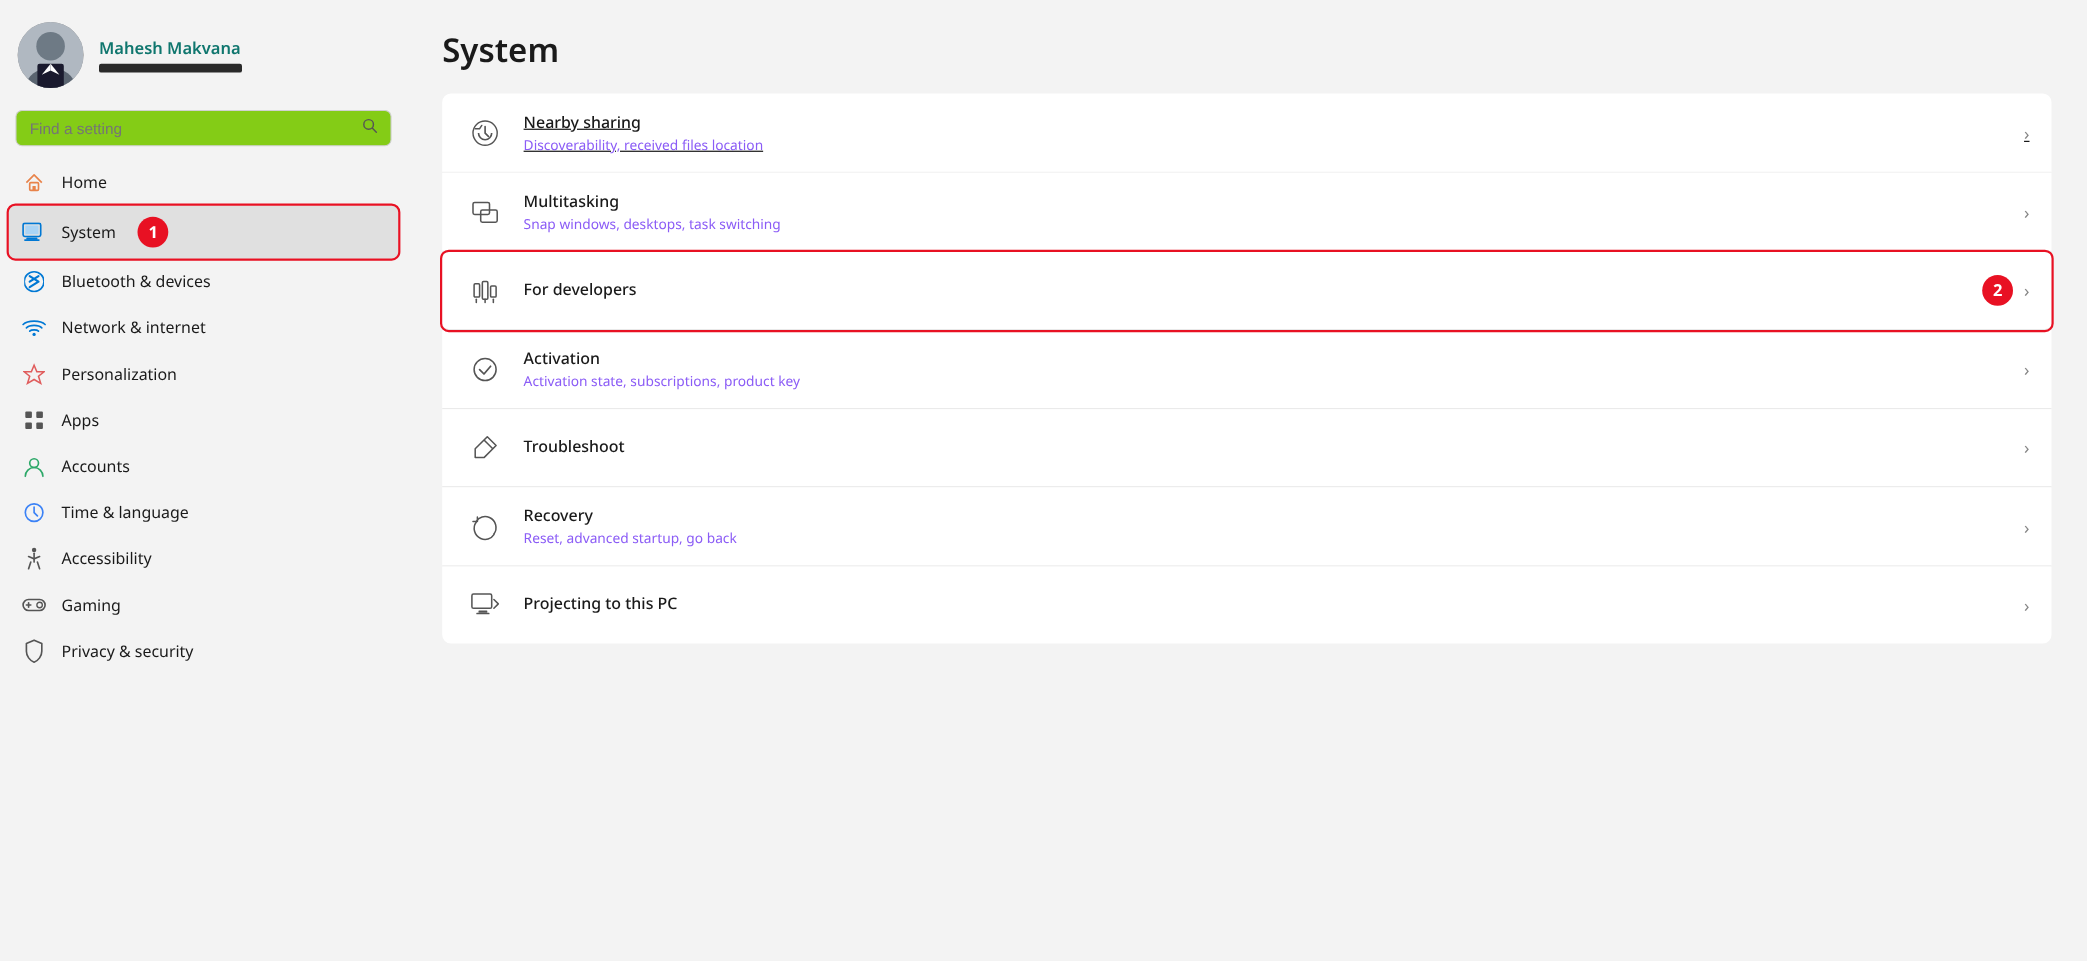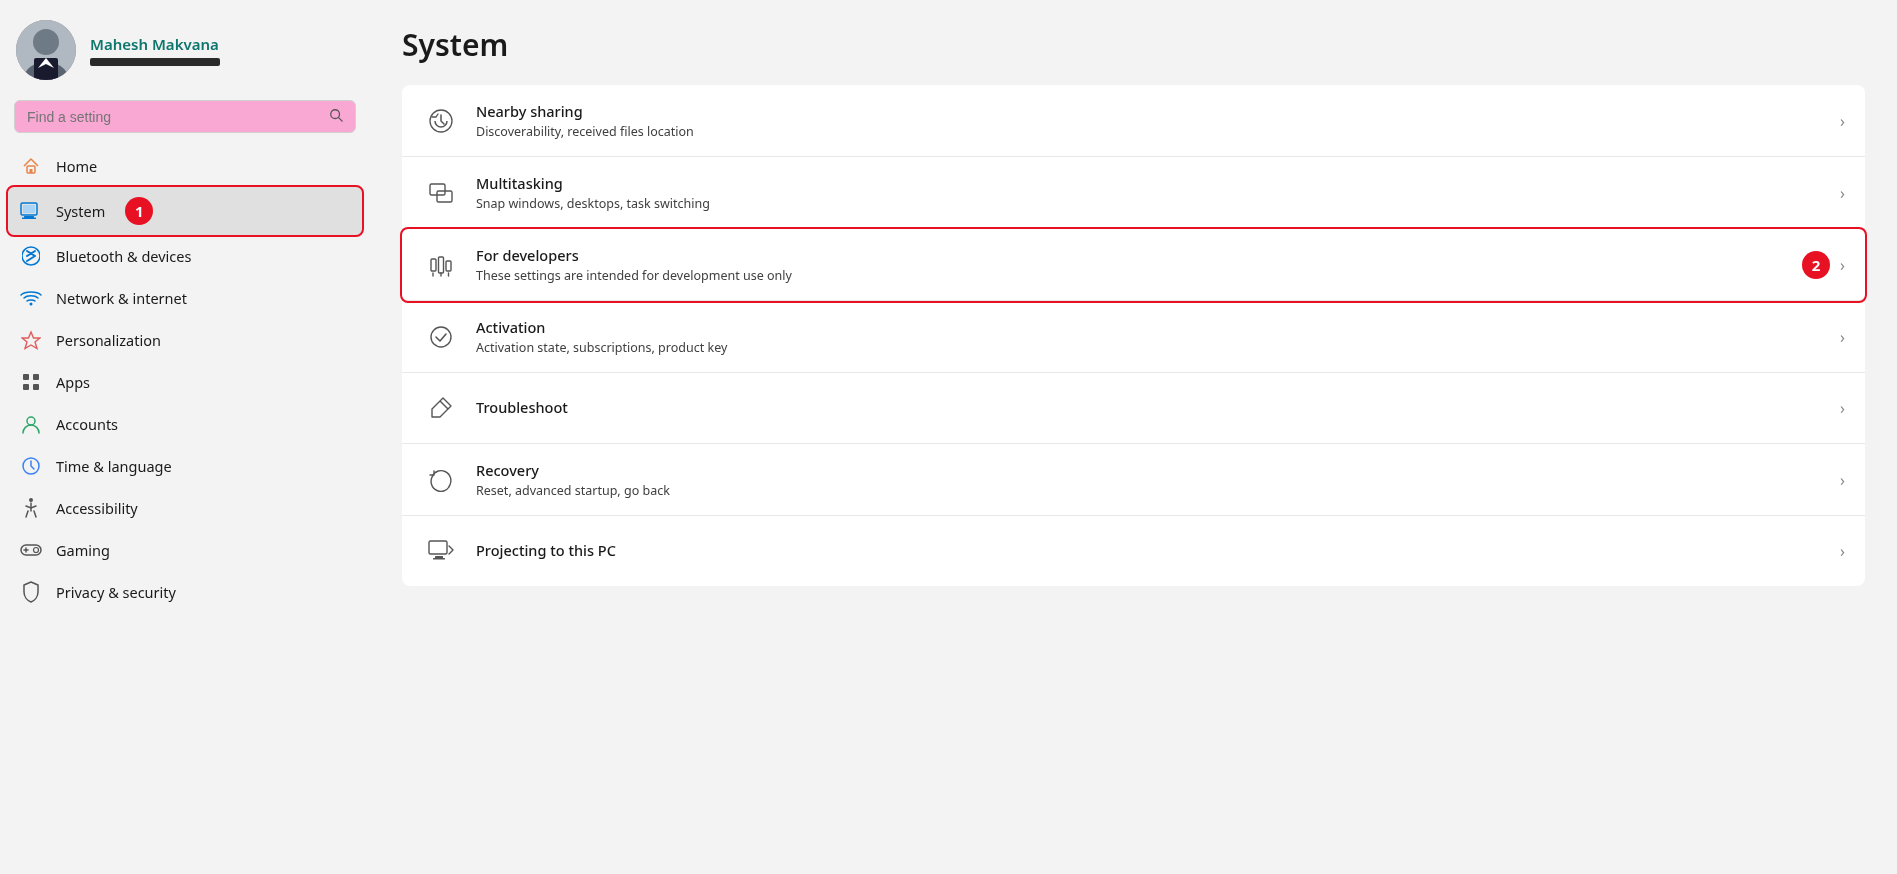--- a/index.html
+++ b/index.html
@@ -60,21 +60,21 @@
       height: 8px;
       width: 130px;
       background: #2a2a2a;
       border-radius: 2px;
     }
 
     .search-box {
       margin: 4px 14px 12px 14px;
       display: flex;
       align-items: center;
-      background: #f9a8d4;
+      background: #84cc16;
       border: 1px solid #d0d0d0;
       border-radius: 6px;
       padding: 6px 12px;
       gap: 8px;
     }
 
     .search-box input {
       border: none;
       outline: none;
       font-size: 14px;
@@ -160,20 +160,21 @@
       background: #fff;
       padding: 16px 20px;
       cursor: pointer;
       border-bottom: 1px solid #e8e8e8;
       position: relative;
       transition: background 0.1s;
     }
 
     .settings-item:first-child {
       border-radius: 8px 8px 0 0;
+      text-decoration: underline;
     }
 
     .settings-item:last-child {
       border-radius: 0 0 8px 8px;
       border-bottom: none;
     }
 
     .settings-item.highlighted {
       outline: 2px solid #e81123;
       border-radius: 6px;
@@ -196,21 +197,21 @@
 
     .settings-label {
       font-size: 14.5px;
       font-weight: 500;
       color: #1a1a1a;
       margin-bottom: 2px;
     }
 
     .settings-desc {
       font-size: 12.5px;
-      color: #404040;
+      color: #8b5cf6;
     }
 
     .chevron {
       color: #888;
       font-size: 16px;
     }
 
     .badge-2 {
       width: 28px;
       height: 28px;
@@ -428,21 +429,20 @@
           <rect x="4" y="8" width="5" height="12" rx="1" stroke="#555" stroke-width="1.4"></rect>
           <rect x="11.5" y="6" width="5" height="16" rx="1" stroke="#555" stroke-width="1.4"></rect>
           <rect x="19" y="10" width="5" height="10" rx="1" stroke="#555" stroke-width="1.4"></rect>
           <path d="M6 22v3" stroke="#555" stroke-width="1.4" stroke-linecap="round"></path>
           <path d="M14 22v3" stroke="#555" stroke-width="1.4" stroke-linecap="round"></path>
           <path d="M21.5 22v3" stroke="#555" stroke-width="1.4" stroke-linecap="round"></path>
         </svg>
       </div>
       <div class="settings-text">
         <div class="settings-label">For developers</div>
-        <div class="settings-desc">These settings are intended for development use only</div>
       </div>
       <div class="badge-2">2</div>
       <span class="chevron">›</span>
     </div>
 
     <div class="settings-item">
       <div class="settings-icon">
         <svg width="26" height="26" viewBox="0 0 26 26" fill="none">
           <circle cx="13" cy="13" r="10" stroke="#555" stroke-width="1.4"></circle>
           <path d="M8 13l4 4 6-7" stroke="#555" stroke-width="1.6" stroke-linecap="round" stroke-linejoin="round"></path>

